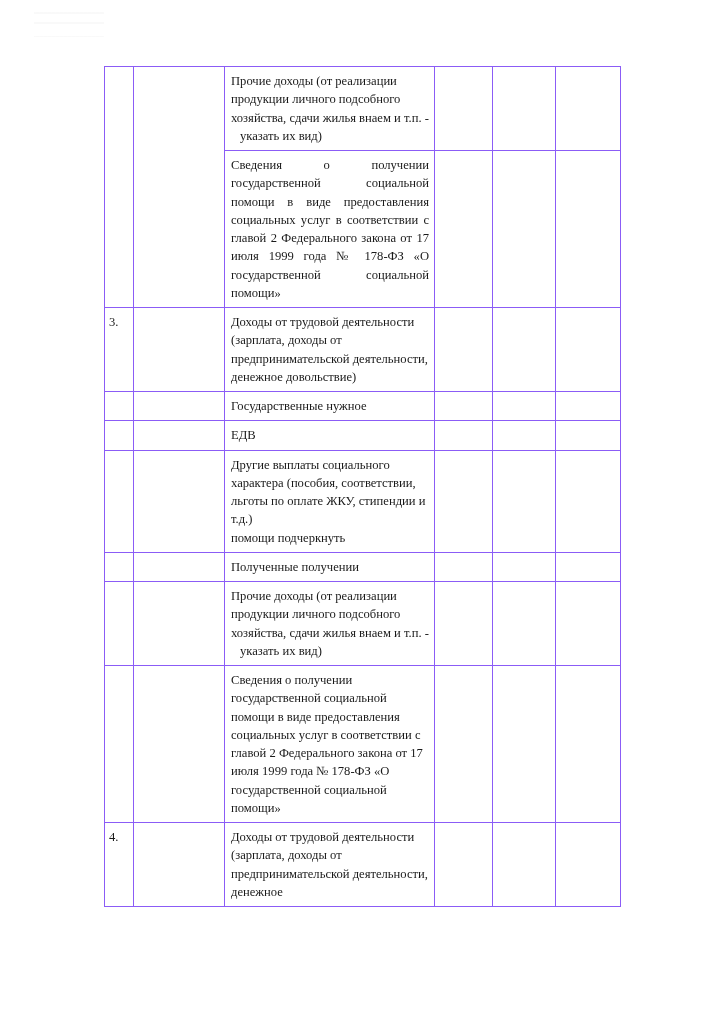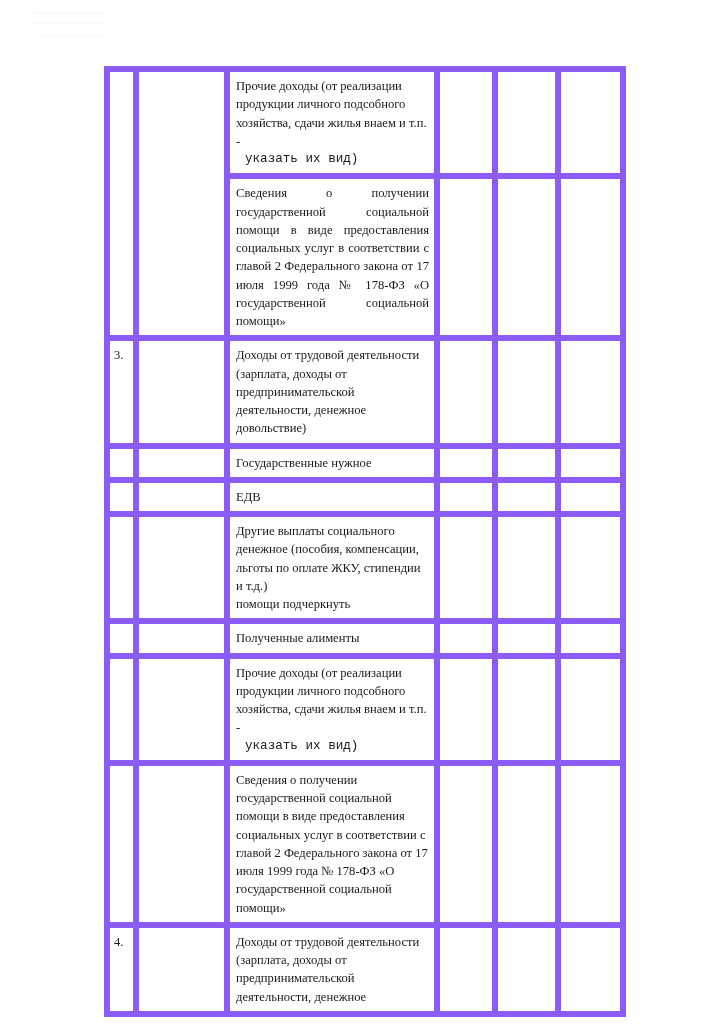--- a/index.html
+++ b/index.html
@@ -33,21 +33,21 @@
     position: absolute;
     left: 104px;
     top: 66px;
     width: 516px;
     border-collapse: collapse;
     table-layout: fixed;
     font-size: 12.6px;
     line-height: 1.45;
   }
   .doc-table td {
-    border: 6px solid #8b5cf6;
+    border: 1px solid #8b5cf6;
     padding: 5px 5px 5px 6px;
     vertical-align: top;
     background: #ffffff;
   }
 
   
   col.c-index  { width: 29px; }
   col.c-blank  { width: 91px; }
   col.c-desc   { width: 210px; }
   col.c-d1     { width: 58px; }
@@ -71,21 +71,20 @@
   .txt.justify {
     text-align: justify;
     text-align-last: left;
   }
   .txt.left {
     text-align: left;
   }
   .indent-line {
     display: block;
     padding-left: 9px;
-    font-family: Liberation Mono, monospace;
   }
 
   
   .scan-artifact {
     position: absolute;
     left: 34px;
     top: 6px;
     width: 70px;
     height: 44px;
     opacity: 0.05;
@@ -214,21 +213,21 @@
       </tr>
 
       <tr>
         <td class="cell-index">
           <span class="txt left"></span>
         </td>
         <td class="cell-blank">
           <span class="txt left"></span>
         </td>
         <td class="cell-desc">
-          <span class="txt left">Другие выплаты социального денежное (пособия, компенсации, льготы по оплате ЖКУ, стипендии и т.д.)</span>
+          <span class="txt left">Другие выплаты социального характера (пособия, соответствии, льготы по оплате ЖКУ, стипендии и т.д.)</span>
           <span class="txt left">помощи подчеркнуть</span>
         </td>
         <td class="cell-data">
           <span class="txt left"></span>
         </td>
         <td class="cell-data">
           <span class="txt left"></span>
         </td>
         <td class="cell-data">
           <span class="txt left"></span>
@@ -236,21 +235,21 @@
       </tr>
 
       <tr>
         <td class="cell-index">
           <span class="txt left"></span>
         </td>
         <td class="cell-blank">
           <span class="txt left"></span>
         </td>
         <td class="cell-desc">
-          <span class="txt left">Полученные алименты</span>
+          <span class="txt left">Полученные получении</span>
         </td>
         <td class="cell-data">
           <span class="txt left"></span>
         </td>
         <td class="cell-data">
           <span class="txt left"></span>
         </td>
         <td class="cell-data">
           <span class="txt left"></span>
         </td>

